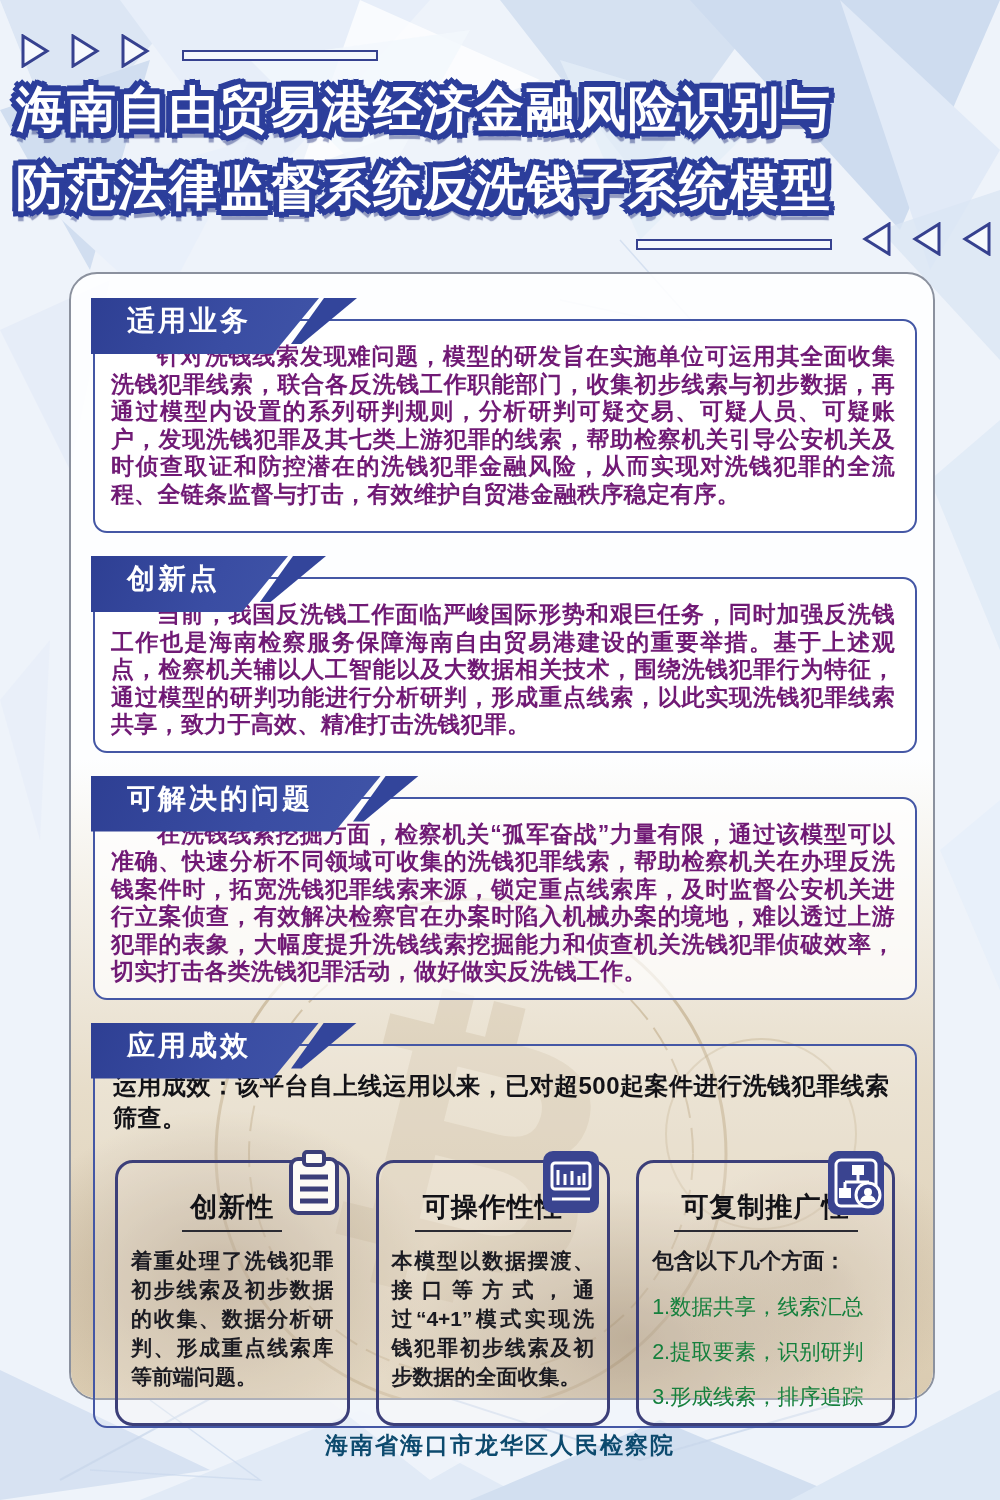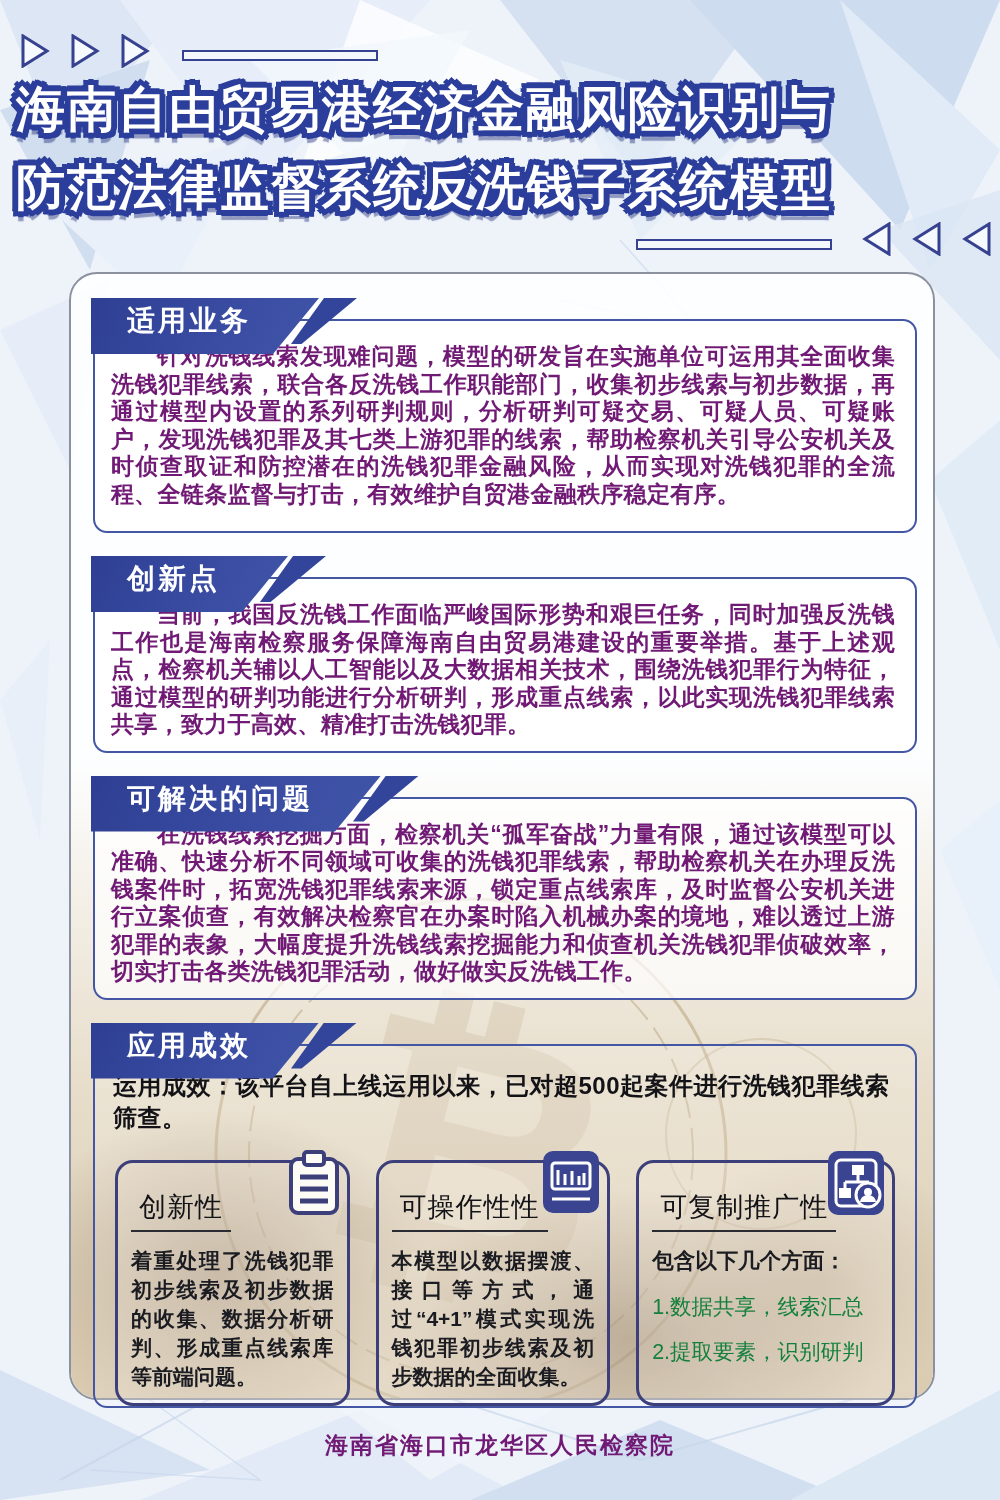--- a/index.html
+++ b/index.html
@@ -85,31 +85,31 @@
   }
 
   
   .cols{display:flex;gap:26px;margin-top:26px;padding:0 6px;}
   .col{
     position:relative;flex:1;border:3px solid #3c3f79;border-radius:18px;
     background:rgba(252,248,240,0.15);box-sizing:border-box;
     padding:18px 13px 12px;min-height:242px;
   }
   .col-3{flex:1.12;}
-  .col-title{text-align:left;margin-top:8px;font-size:27px;font-weight:400;color:#121217;}
+  .col-title{text-align:center;margin-top:8px;font-size:27px;font-weight:700;color:#121217;}
   .col-title span{display:inline-block;border-bottom:2.5px solid #2b2b33;padding:0 8px 5px;letter-spacing:1px;}
   .col-body{margin-top:14px;font-size:21px;line-height:29px;font-weight:700;color:#1b1b22;text-align:justify;}
   .col-intro{margin-top:14px;font-size:21.5px;line-height:30px;font-weight:700;color:#1b1b22;}
   .col-item{margin-top:17px;font-size:21.5px;line-height:28px;font-weight:400;color:#15803d;}
   .col-icon{position:absolute;top:-13px;right:7px;}
 
   
   .footer{
     position:absolute;top:1430px;left:0;width:100%;text-align:center;z-index:2;
-    font-size:23px;font-weight:700;color:#701a75;letter-spacing:2px;
+    font-size:23px;font-weight:700;color:#0c4a6e;letter-spacing:2px;
   }
 </style>
 </head>
 <body>
 
 <svg class="bg" viewBox="0 0 1000 1500" xmlns="http://www.w3.org/2000/svg">
   <rect width="1000" height="1500" fill="#eef3fa"></rect>
   <polygon points="0,0 190,0 60,150" fill="#dce6f4"></polygon>
   <polygon points="120,0 430,0 260,190" fill="#e7eef9"></polygon>
   <polygon points="360,0 540,80 300,170" fill="#ffffff" opacity="0.75"></polygon>
@@ -263,20 +263,21 @@
               <circle cx="41" cy="42" r="4" fill="#ffffff"></circle>
               <path d="M33,52 a8,7 0 0 1 16,0 z" fill="#ffffff"></path>
             </svg>
           </span>
           <div class="col-title">
             <span>可复制推广性</span>
           </div>
           <p class="col-intro" style="margin-bottom:0;">包含以下几个方面：</p>
           <div class="col-item">1.数据共享，线索汇总</div>
           <div class="col-item">2.提取要素，识别研判</div>
+          <div class="col-item">3.形成线索，排序追踪</div>
         </div>
 
       </div>
     </section>
 
   </div>
 </div>
 
 <div class="footer">海南省海口市龙华区人民检察院</div>
 

